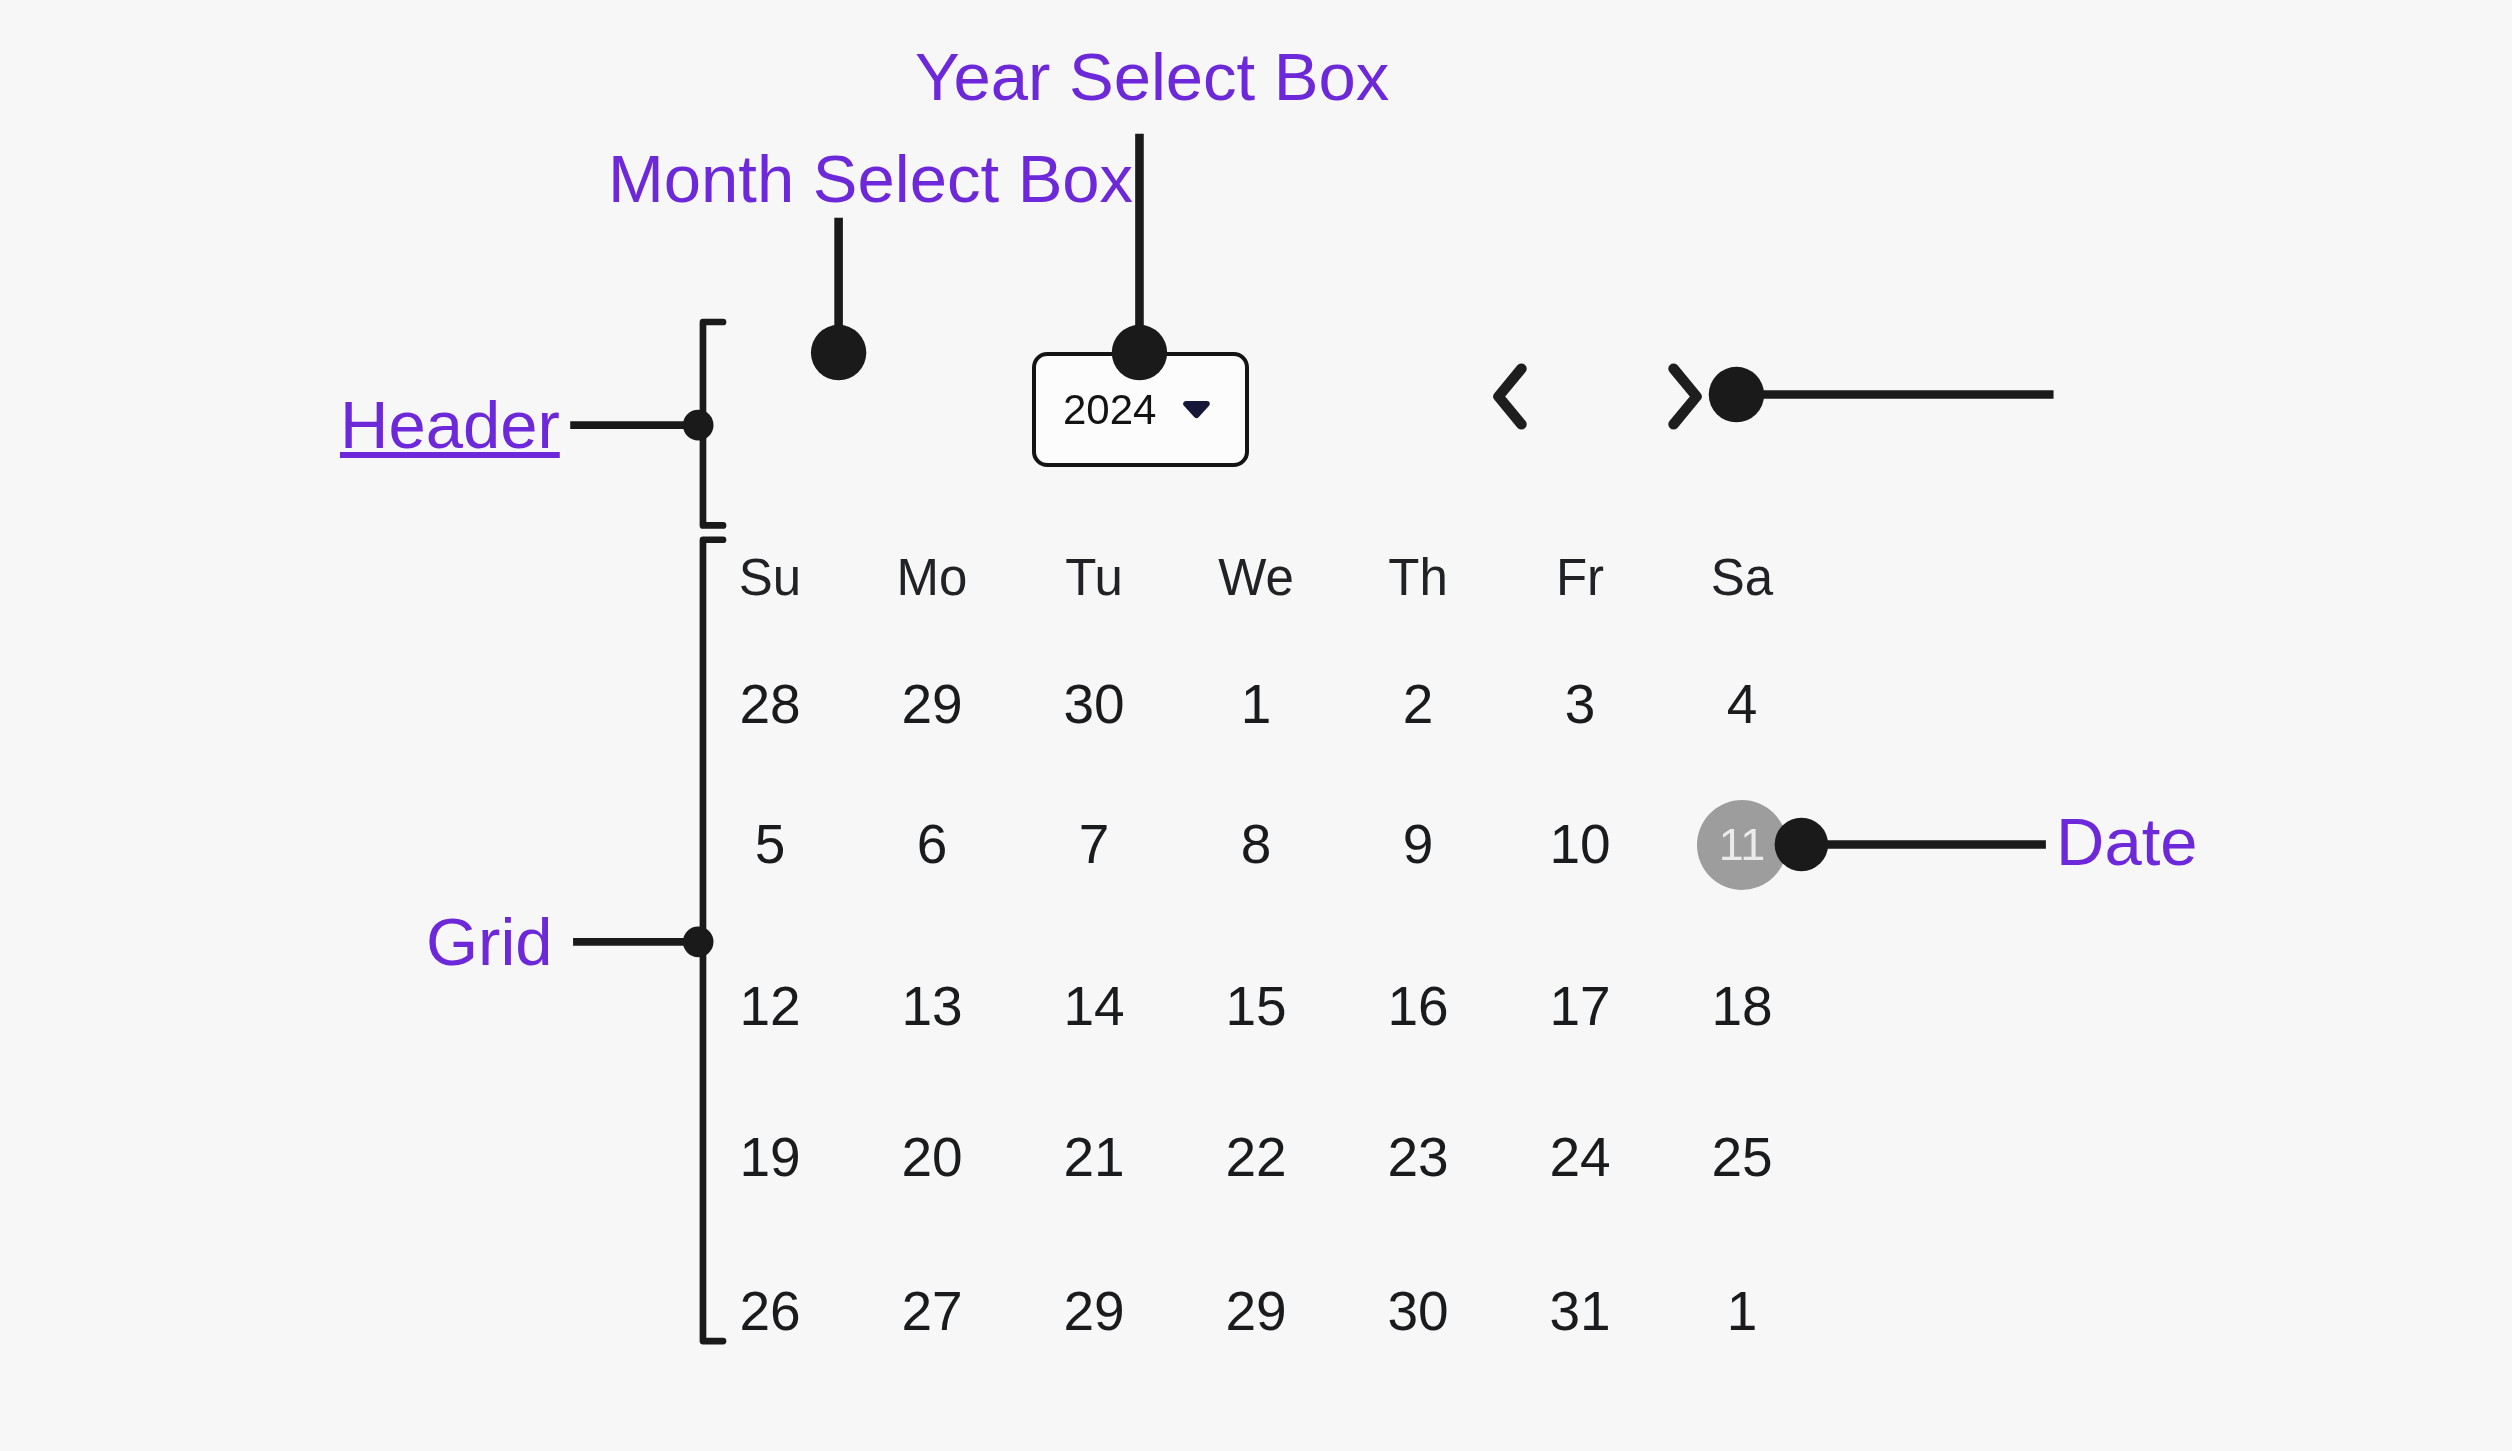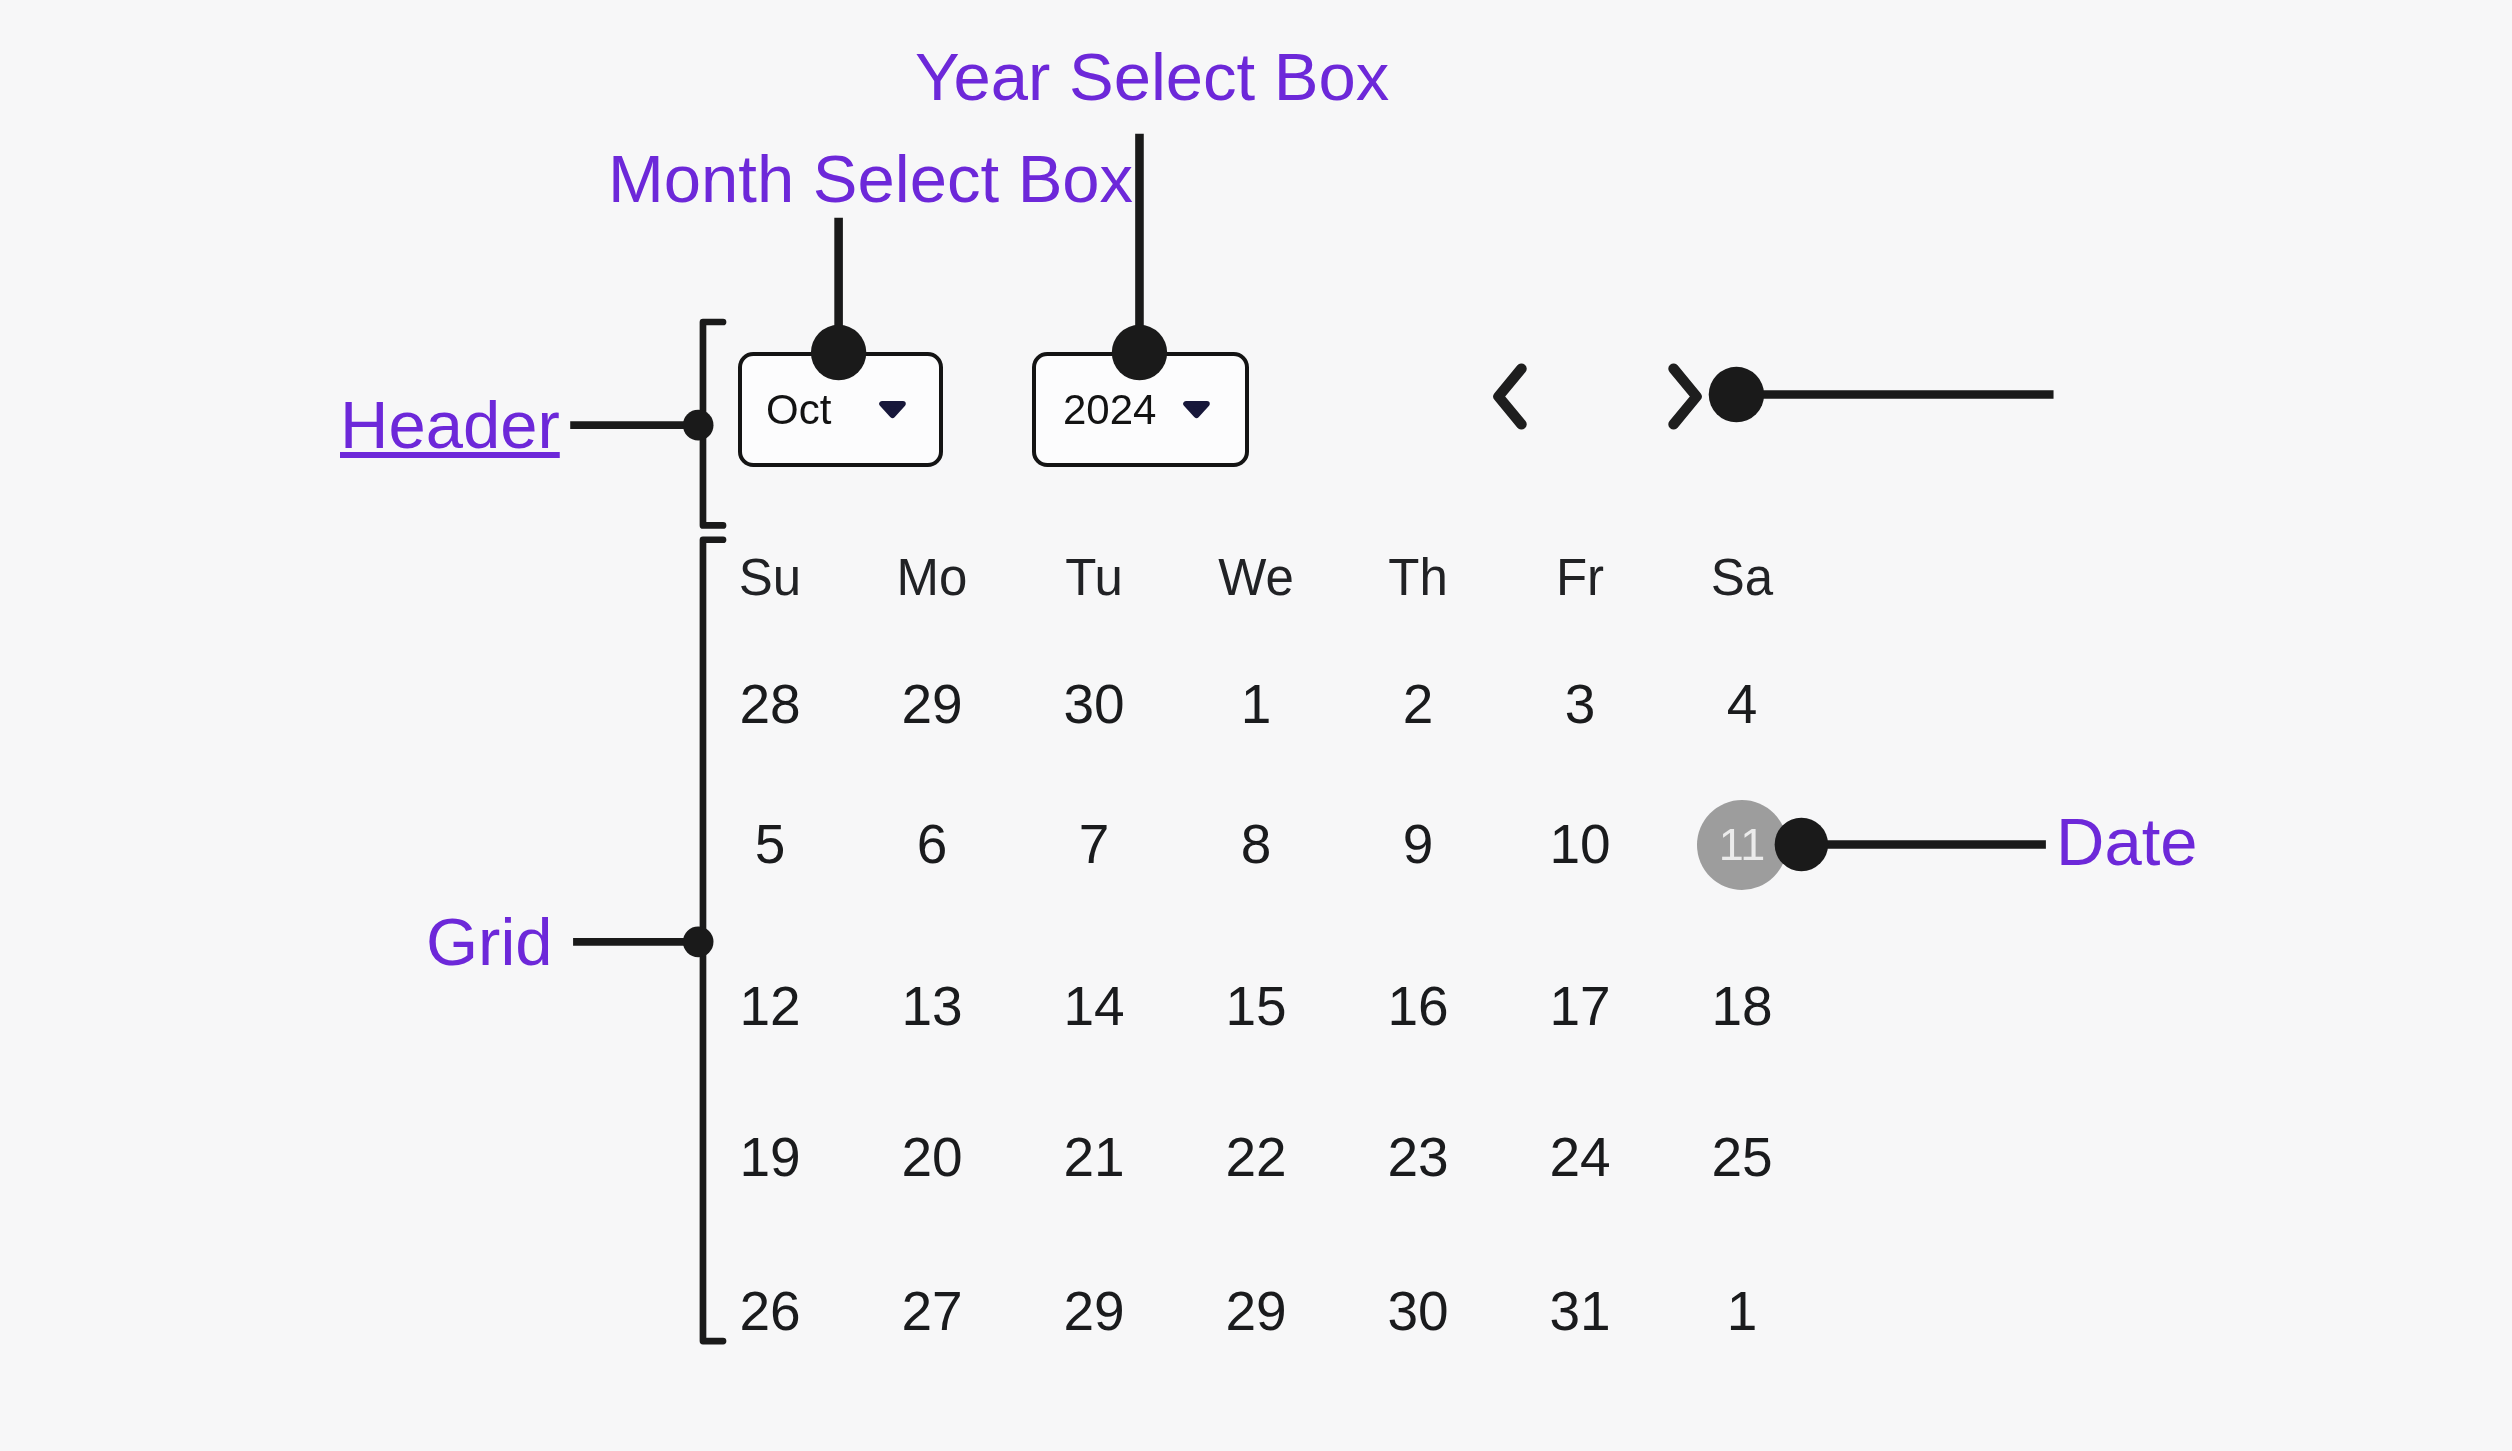--- a/index.html
+++ b/index.html
@@ -66,26 +66,20 @@
 <body>
 
 <div class="stage">
 
   <div class="ann ann-year">Year Select Box</div>
   <div class="ann ann-month">Month Select Box</div>
   <div class="ann ann-header">Header</div>
   <div class="ann ann-grid">Grid</div>
   <div class="ann ann-date">Date</div>
 
-  <div class="select month-select">
-    <span class="val">Oct</span>
-    <svg class="dd-arrow" width="29" height="19" viewBox="0 0 30 20">
-      <path d="M4 4 L26 4 L15 16 Z" fill="#17173a" stroke="#17173a" stroke-width="6" stroke-linejoin="round"></path>
-    </svg>
-  </div>
 
   <div class="select year-select">
     <span class="val">2024</span>
     <svg class="dd-arrow" width="29" height="19" viewBox="0 0 30 20">
       <path d="M4 4 L26 4 L15 16 Z" fill="#17173a" stroke="#17173a" stroke-width="6" stroke-linejoin="round"></path>
     </svg>
   </div>
 
   <button class="chev chev-prev">
     <svg width="46" height="73" viewBox="0 0 48 76">

